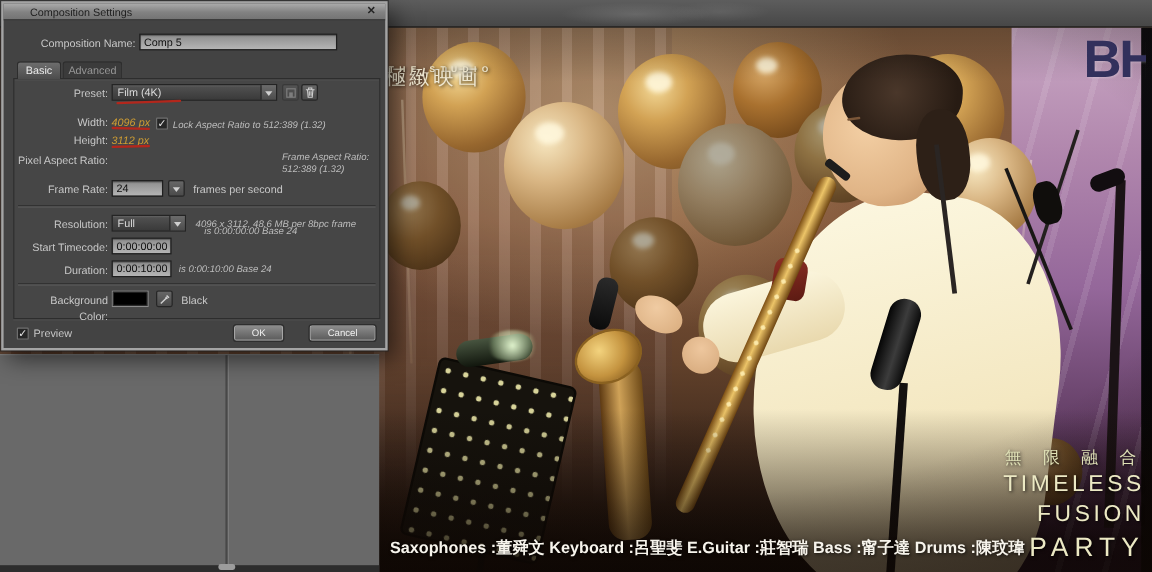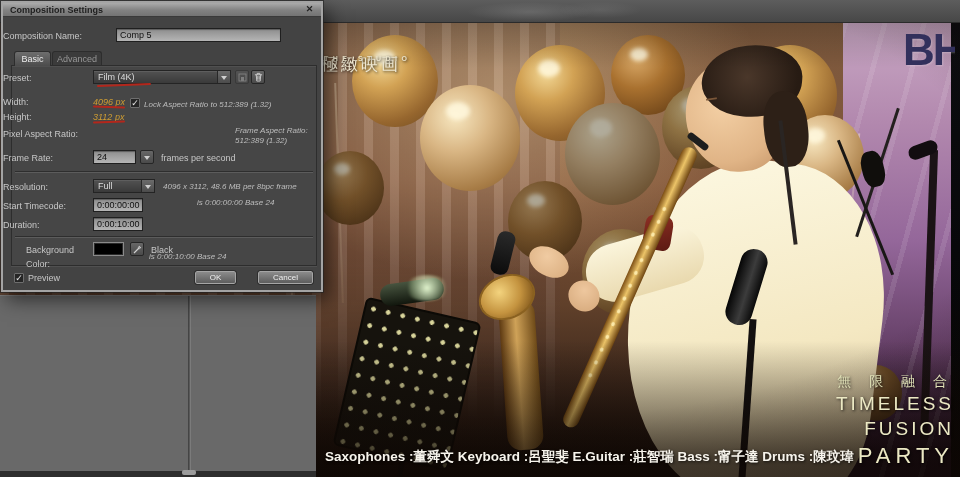--- a/index.html
+++ b/index.html
@@ -62,24 +62,24 @@
   .band-l3{top:420px;font-size:22px;letter-spacing:5px;}
   .credits{left:325px;top:425px;font-size:13.5px;font-weight:bold;color:#f7f4ec;white-space:nowrap;}
 
   
   .dialog{position:absolute;left:1px;top:1px;width:322px;height:291px;background:#434343;
     border:2px solid rgba(172,172,172,.92);
     box-shadow:0 0 0 1px rgba(35,35,35,.65),6px 8px 18px rgba(0,0,0,.55);z-index:20;}
   .titlebar{position:absolute;left:0;top:0;right:0;height:14px;
     background:linear-gradient(180deg,#ababab,#828282 55%,#747474);
     border-bottom:1px solid #3a3a3a;}
-  .titlebar .ttl{position:absolute;left:7px;top:2px;font-size:9px;color:#1e1e1e;font-weight:bold;}
+  .titlebar .ttl{position:absolute;left:22px;top:2px;font-size:9px;color:#1e1e1e;}
   .closebox{position:absolute;right:5px;top:1px;width:13px;height:11px;text-align:center;
     font-size:9px;line-height:11px;color:#222;font-weight:bold;cursor:default;}
-  .lbl{position:absolute;font-size:9px;color:#c7c7c7;text-align:left;line-height:14px;height:14px;}
+  .lbl{position:absolute;font-size:9px;color:#c7c7c7;text-align:right;line-height:14px;height:14px;}
   .small{font-size:8px;color:#bdbdbd;line-height:11px;font-style:italic;}
   .field{position:absolute;height:14px;background:linear-gradient(180deg,#8d8d8d,#b5b5b5);
     border:1px solid #1f1f1f;box-shadow:inset 0 1px 1px rgba(0,0,0,.35);
     font-size:9px;color:#101010;line-height:12px;padding-left:3px;}
   .dd{position:absolute;height:14px;background:linear-gradient(180deg,#525252,#3a3a3a);
     border:1px solid #242424;box-shadow:inset 0 1px 0 rgba(255,255,255,.08);
     font-size:9px;color:#dcdcdc;line-height:12px;padding-left:4px;}
   .dd .arr{position:absolute;right:0;top:0;bottom:0;width:13px;
     background:linear-gradient(180deg,#6b6b6b,#4c4c4c);border-left:1px solid #282828;}
   .dd .arr::after{content:'';position:absolute;left:3px;top:5px;border:3px solid transparent;border-top:4px solid #cfcfcf;}
@@ -271,25 +271,25 @@
 
     <div class="lbl" style="left:0;top:177px;width:87px;">Resolution:</div>
     <div class="dd" style="left:90px;top:176px;width:62px;">
       <span>Full</span>
       <span class="arr"></span>
     </div>
     <div class="lbl small" style="left:160px;top:178px;width:155px;text-align:left;">4096 x 3112, 48.6 MB per 8bpc frame</div>
 
     <div class="lbl" style="left:0;top:196px;width:87px;">Start Timecode:</div>
     <div class="field" style="left:90px;top:195px;width:50px;">0:00:00:00</div>
-    <div class="lbl small" style="left:146px;top:194px;width:120px;text-align:left;margin-left:48px;">is 0:00:00:00  Base 24</div>
+    <div class="lbl small" style="left:146px;top:184px;width:120px;text-align:center;">is 0:00:00:00  Base 24</div>
 
     <div class="lbl" style="left:0;top:215px;width:87px;">Duration:</div>
     <div class="field" style="left:90px;top:214px;width:50px;">0:00:10:00</div>
-    <div class="lbl small" style="left:146px;top:216px;width:120px;text-align:left;margin-top:32px;">is 0:00:10:00  Base 24</div>
+    <div class="lbl small" style="left:146px;top:216px;width:120px;text-align:left;">is 0:00:10:00  Base 24</div>
 
     <div class="sep" style="top:233px;"></div>
 
     <div class="lbl" style="left:0;top:240px;width:87px;padding-left:23px;">Background Color:</div>
     <div class="swatch" style="left:90px;top:239px;"></div>
     <div class="sqbtn" style="left:127px;top:239px;">
       <svg width="9" height="9" viewBox="0 0 9 9">
           <path d="M1 8L5.5 3.5M5 2.5l1.5 1.5M5.8 1.2l2 2" stroke="#d0d0d0" fill="none" stroke-width="1.2"></path>
         </svg>
     </div>

